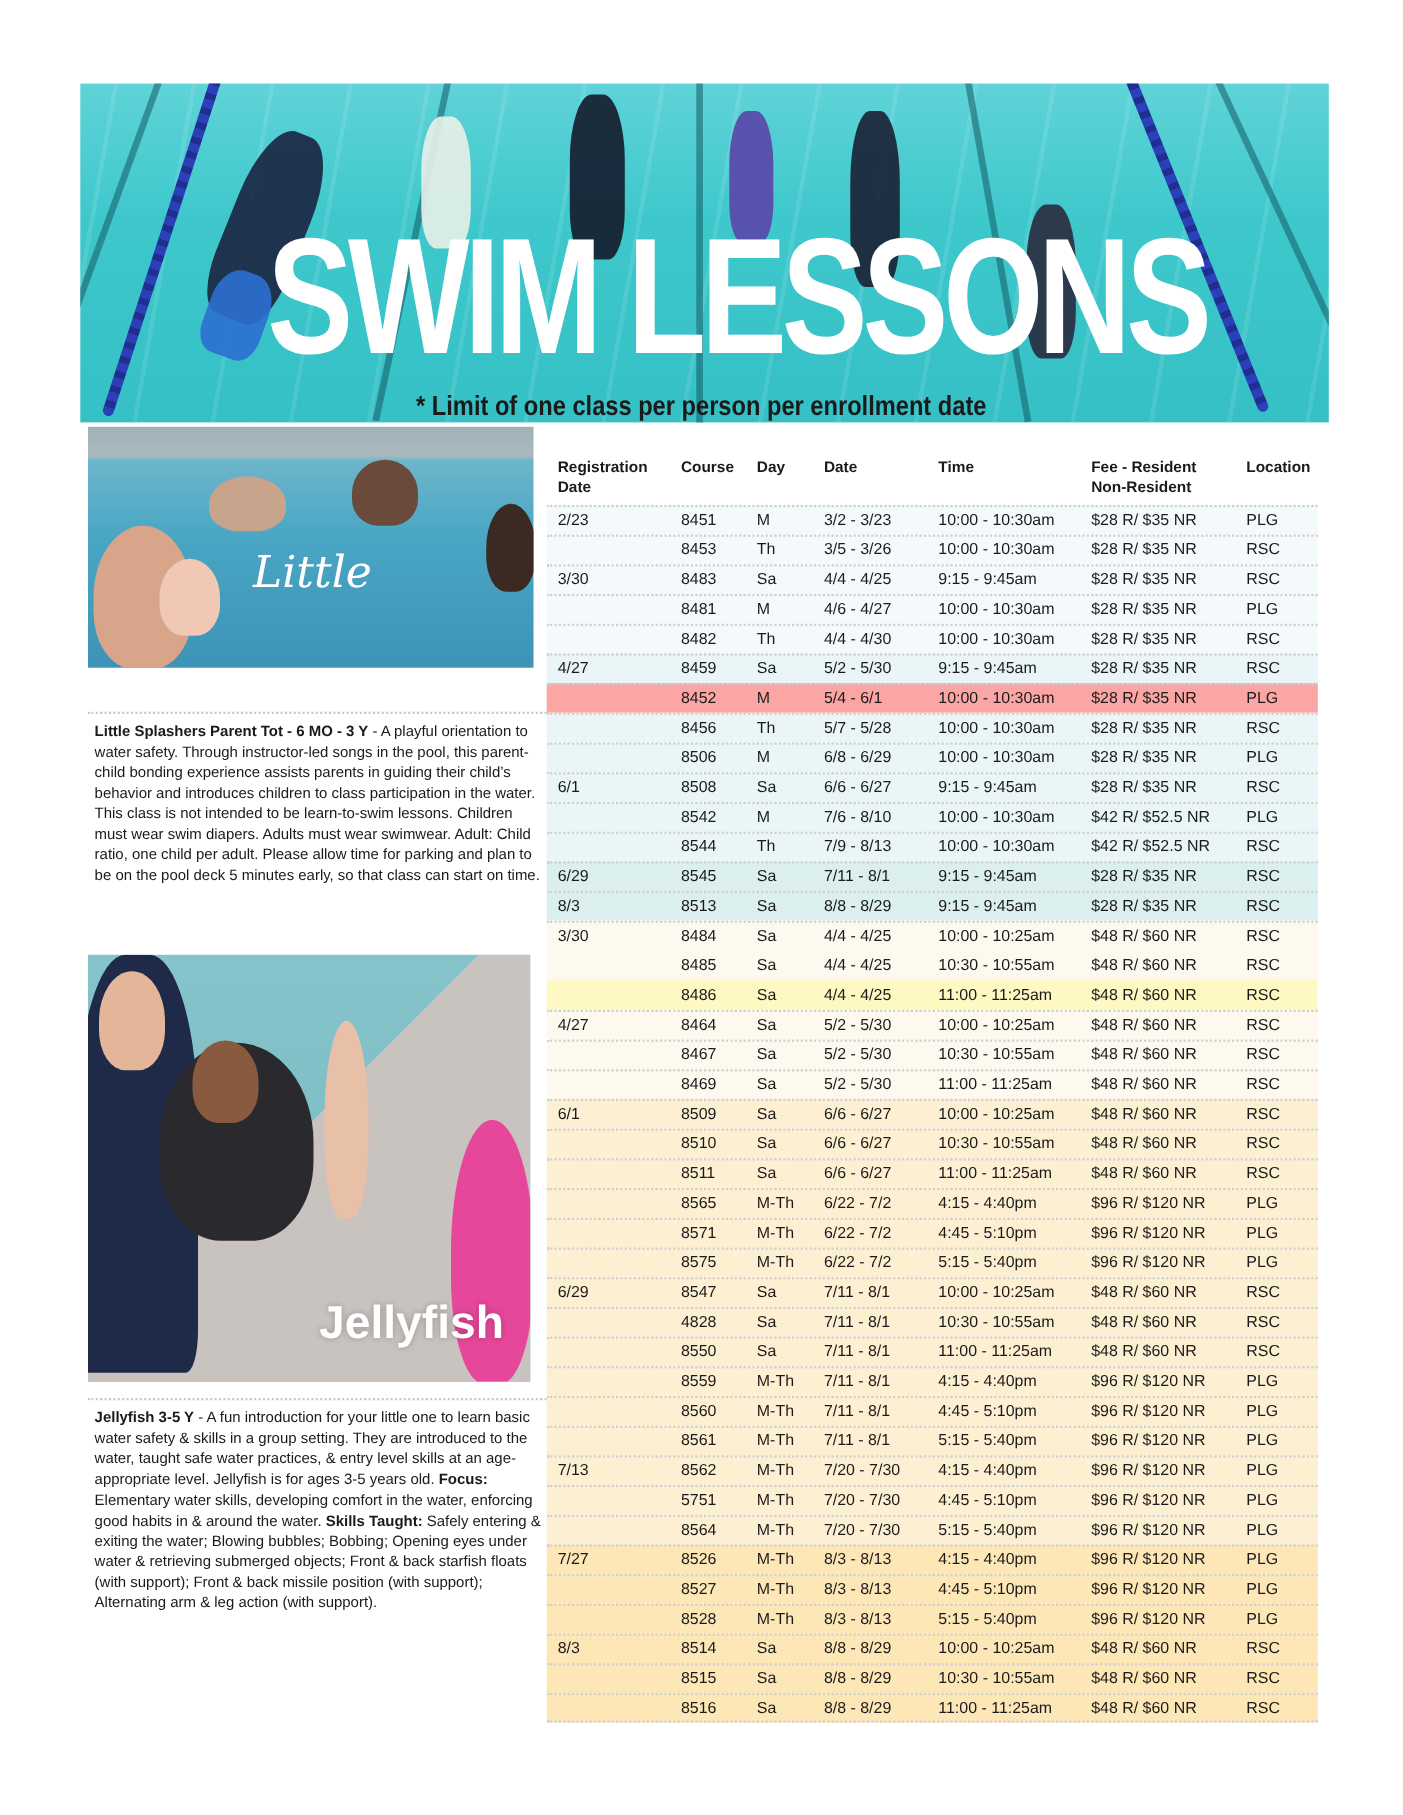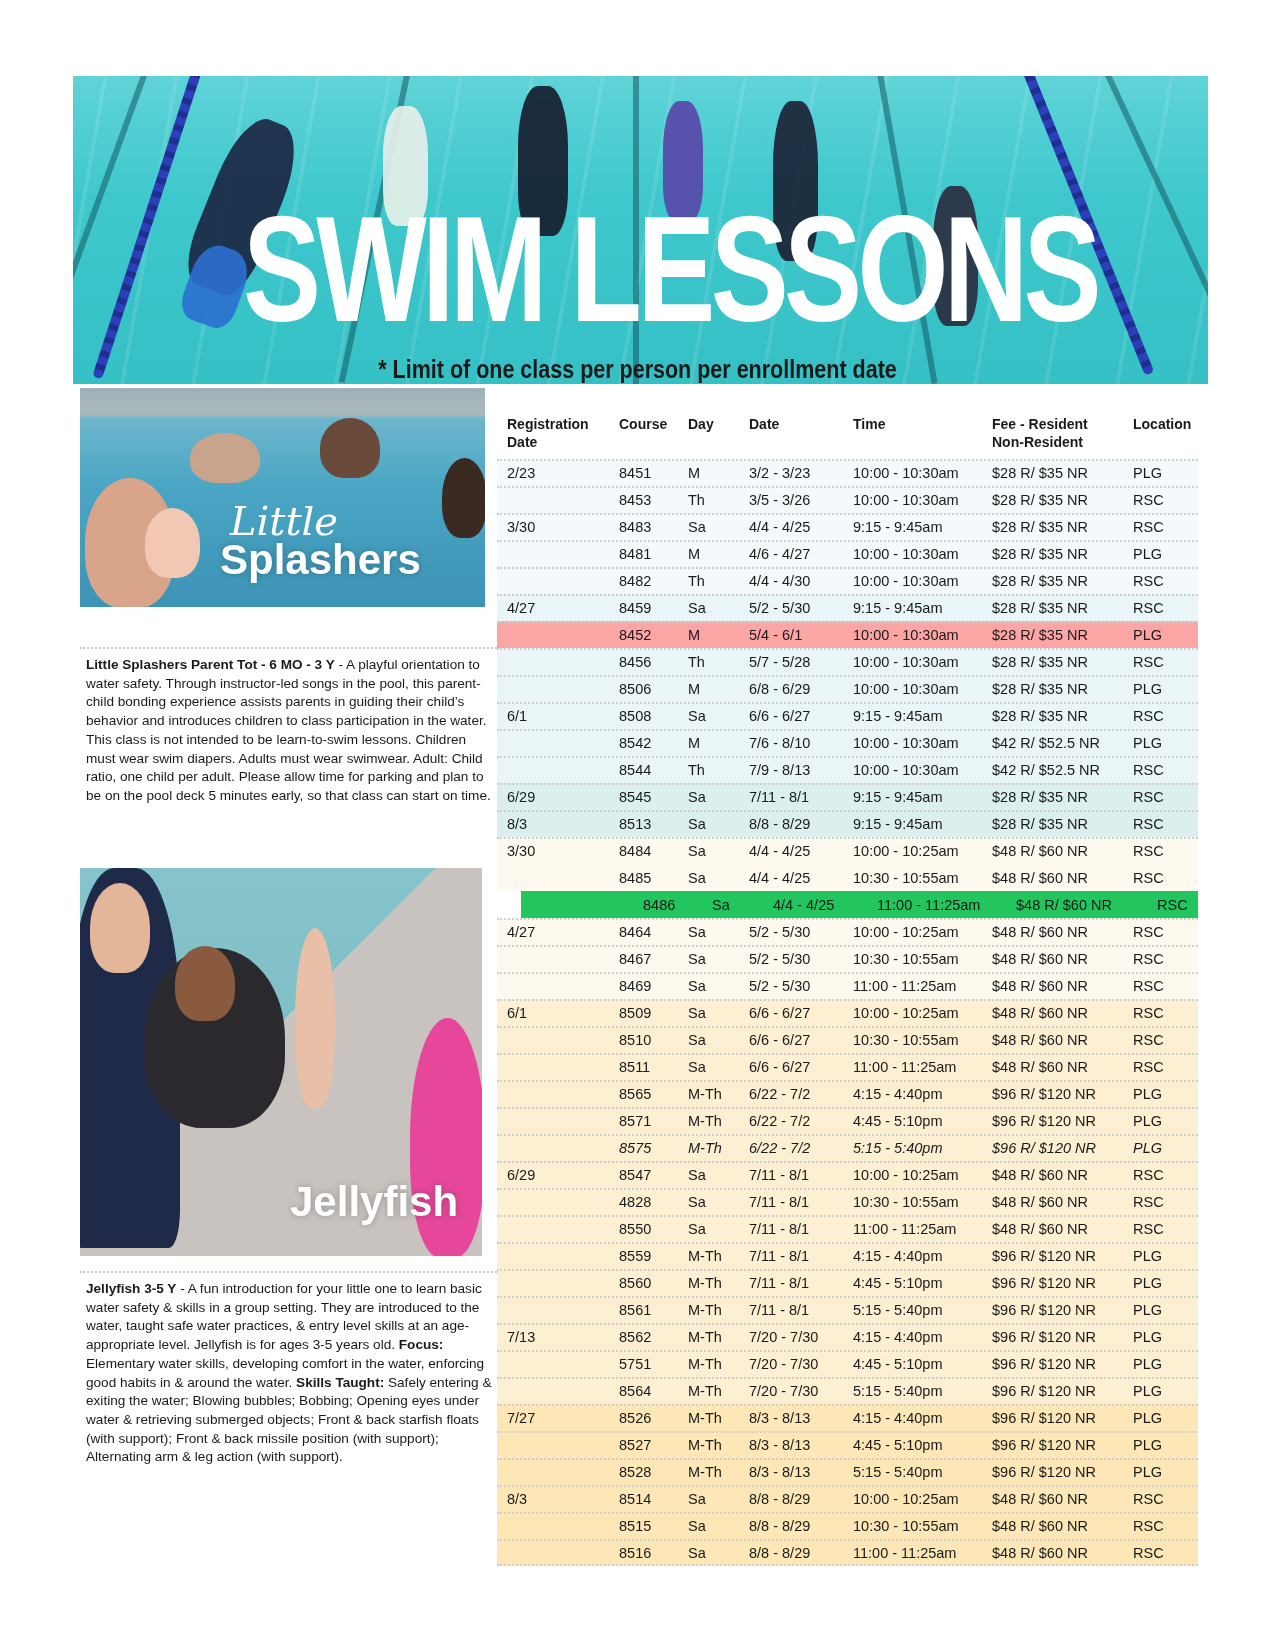--- a/index.html
+++ b/index.html
@@ -95,21 +95,20 @@
 
 <div class="subtitle">* Limit of one class per person per enrollment date</div>
 
 <div class="photo photo-1">
   <div class="person" style="left:5px; top:90px; width:90px; height:130px; background:#d9a58a;"></div>
   <div class="person" style="left:65px; top:120px; width:55px; height:70px; background:#f0c8b4;"></div>
   <div class="person" style="left:110px; top:45px; width:70px; height:50px; background:#c9a48c;"></div>
   <div class="person" style="left:240px; top:30px; width:60px; height:60px; background:#6a4a3a;"></div>
   <div class="person" style="left:362px; top:70px; width:45px; height:80px; background:#3a2a22;"></div>
   <div class="photo-label-script" style="left:150px; top:110px;">Little</div>
-  <div class="photo-label-bold" style="left:140px; top:148px; font-size:42px;">Splashers</div>
 </div>
 <div class="divider" style="left:80px; top:647px; width:417px;"></div>
 <div class="desc" style="left:86px; top:656px; width:410px;">
   <b>Little Splashers Parent Tot - 6 MO - 3 Y</b><span> - A playful orientation to water safety. Through instructor-led songs in the pool, this parent-child bonding experience assists parents in guiding their child’s behavior and introduces children to class participation in the water. This class is not intended to be learn-to-swim lessons. Children must wear swim diapers. Adults must wear swimwear. Adult: Child ratio, one child per adult. Please allow time for parking and plan to be on the pool deck 5 minutes early, so that class can start on time.</span>
 </div>
 
 <div class="photo photo-2">
   <div class="person" style="left:-10px; top:0px; width:110px; height:380px; background:#1f2a48; border-radius:40% 40% 10% 10%;"></div>
   <div class="person" style="left:10px; top:15px; width:60px; height:90px; background:#e3b69a;"></div>
   <div class="person" style="left:65px; top:80px; width:140px; height:180px; background:#2a2a2e;"></div>
@@ -277,21 +276,21 @@
       </div>
       <div class="row no-dots" style="background: rgb(254, 249, 239);">
         <div class="cell c-reg"></div>
         <div class="cell c-course">8485</div>
         <div class="cell c-day">Sa</div>
         <div class="cell c-date">4/4 - 4/25</div>
         <div class="cell c-time">10:30 - 10:55am</div>
         <div class="cell c-fee">$48 R/ $60 NR</div>
         <div class="cell c-loc">RSC</div>
       </div>
-      <div class="row no-dots" style="background: #22c55e; margin-left: 24px;">
+      <div class="row no-dots" style="background: #fef9c3;">
         <div class="cell c-reg"></div>
         <div class="cell c-course">8486</div>
         <div class="cell c-day">Sa</div>
         <div class="cell c-date">4/4 - 4/25</div>
         <div class="cell c-time">11:00 - 11:25am</div>
         <div class="cell c-fee">$48 R/ $60 NR</div>
         <div class="cell c-loc">RSC</div>
       </div>
       <div class="row" style="background: rgb(254, 249, 239);">
         <div class="cell c-reg">4/27</div>
@@ -358,21 +357,21 @@
       </div>
       <div class="row" style="background: rgb(253, 240, 210);">
         <div class="cell c-reg"></div>
         <div class="cell c-course">8571</div>
         <div class="cell c-day">M-Th</div>
         <div class="cell c-date">6/22 - 7/2</div>
         <div class="cell c-time">4:45 - 5:10pm</div>
         <div class="cell c-fee">$96 R/ $120 NR</div>
         <div class="cell c-loc">PLG</div>
       </div>
-      <div class="row" style="background: rgb(253, 240, 210); font-style: italic;">
+      <div class="row" style="background: rgb(253, 240, 210);">
         <div class="cell c-reg"></div>
         <div class="cell c-course">8575</div>
         <div class="cell c-day">M-Th</div>
         <div class="cell c-date">6/22 - 7/2</div>
         <div class="cell c-time">5:15 - 5:40pm</div>
         <div class="cell c-fee">$96 R/ $120 NR</div>
         <div class="cell c-loc">PLG</div>
       </div>
       <div class="row" style="background: rgb(253, 240, 210);">
         <div class="cell c-reg">6/29</div>

